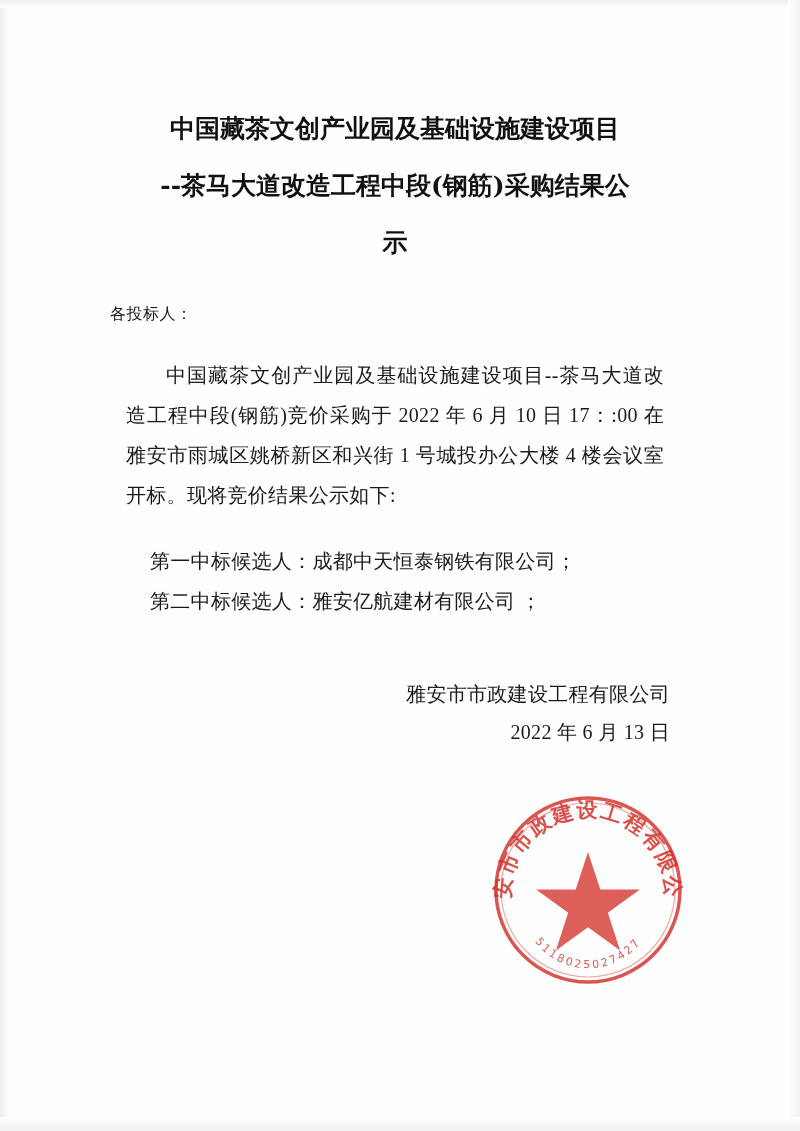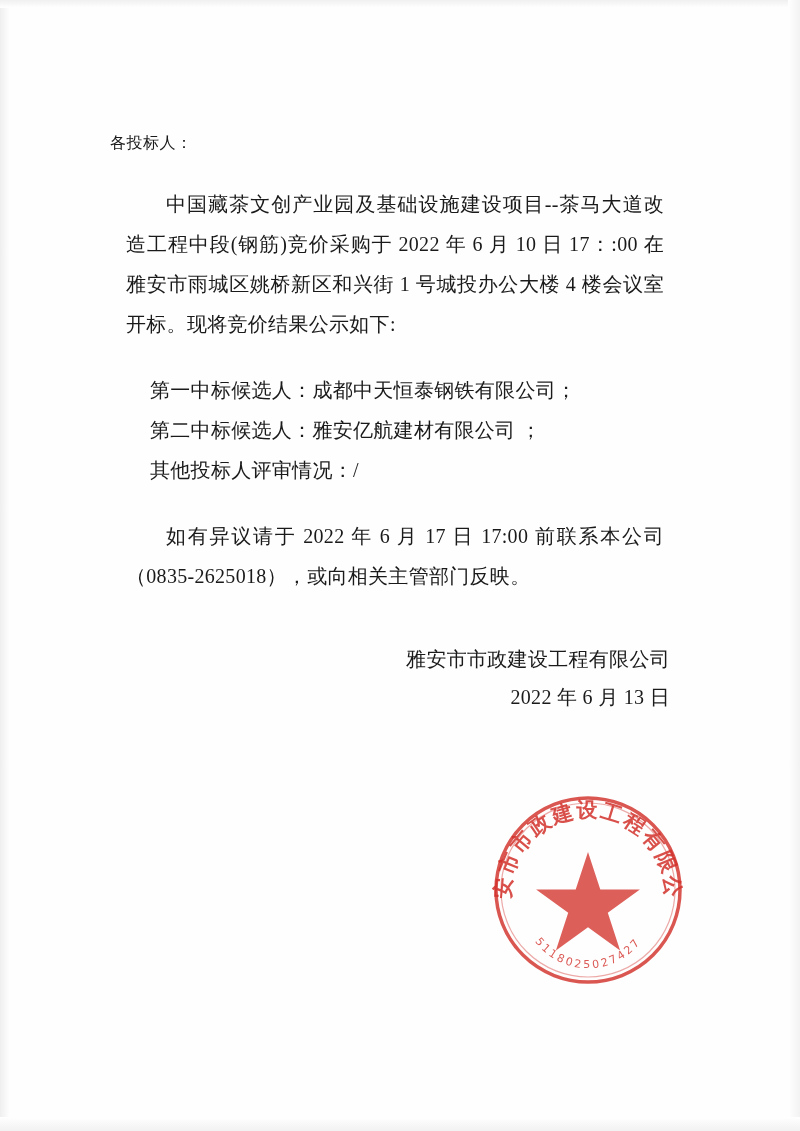--- a/index.html
+++ b/index.html
@@ -129,36 +129,39 @@
 
 <div class="page">
 
   <div class="scan-edge-left"></div>
   <div class="scan-edge-top"></div>
   <div class="scan-edge-right"></div>
   <div class="scan-edge-bottom"></div>
 
   <div class="doc-body">
 
+    <div class="doc-title">
+      <div>中国藏茶文创产业园及基础设施建设项目</div>
+      <div>--茶马大道改造工程中段(钢筋)采购结果公</div>
+      <div class="title-line-3">示</div>
+    </div>
 
     <div class="salutation">各投标人：</div>
 
     <div class="block-gap"></div>
 
     <p class="para indent">中国藏茶文创产业园及基础设施建设项目--茶马大道改造工程中段(钢筋)竞价采购于 2022 年 6 月 10 日 17：:00 在雅安市雨城区姚桥新区和兴街 1 号城投办公大楼 4 楼会议室开标。现将竞价结果公示如下:</p>
 
     <div class="block-gap"></div>
 
     <p class="list-item">第一中标候选人：成都中天恒泰钢铁有限公司；</p>
     <p class="list-item">第二中标候选人：雅安亿航建材有限公司  ；</p>
-    <p class="list-item">其他投标人评审情况：/</p>
 
     <div class="block-gap"></div>
 
-    <p class="para indent">如有异议请于 2022 年 6 月 17 日 17:00 前联系本公司（0835-2625018），或向相关主管部门反映。</p>
 
     <div class="sign-block">
       <div class="sign-line">雅安市市政建设工程有限公司</div>
       <div class="sign-line">2022 年 6 月 13 日</div>
     </div>
 
   </div>
 
   <div class="seal">
     <svg width="200" height="200" viewBox="0 0 200 200" xmlns="http://www.w3.org/2000/svg">

